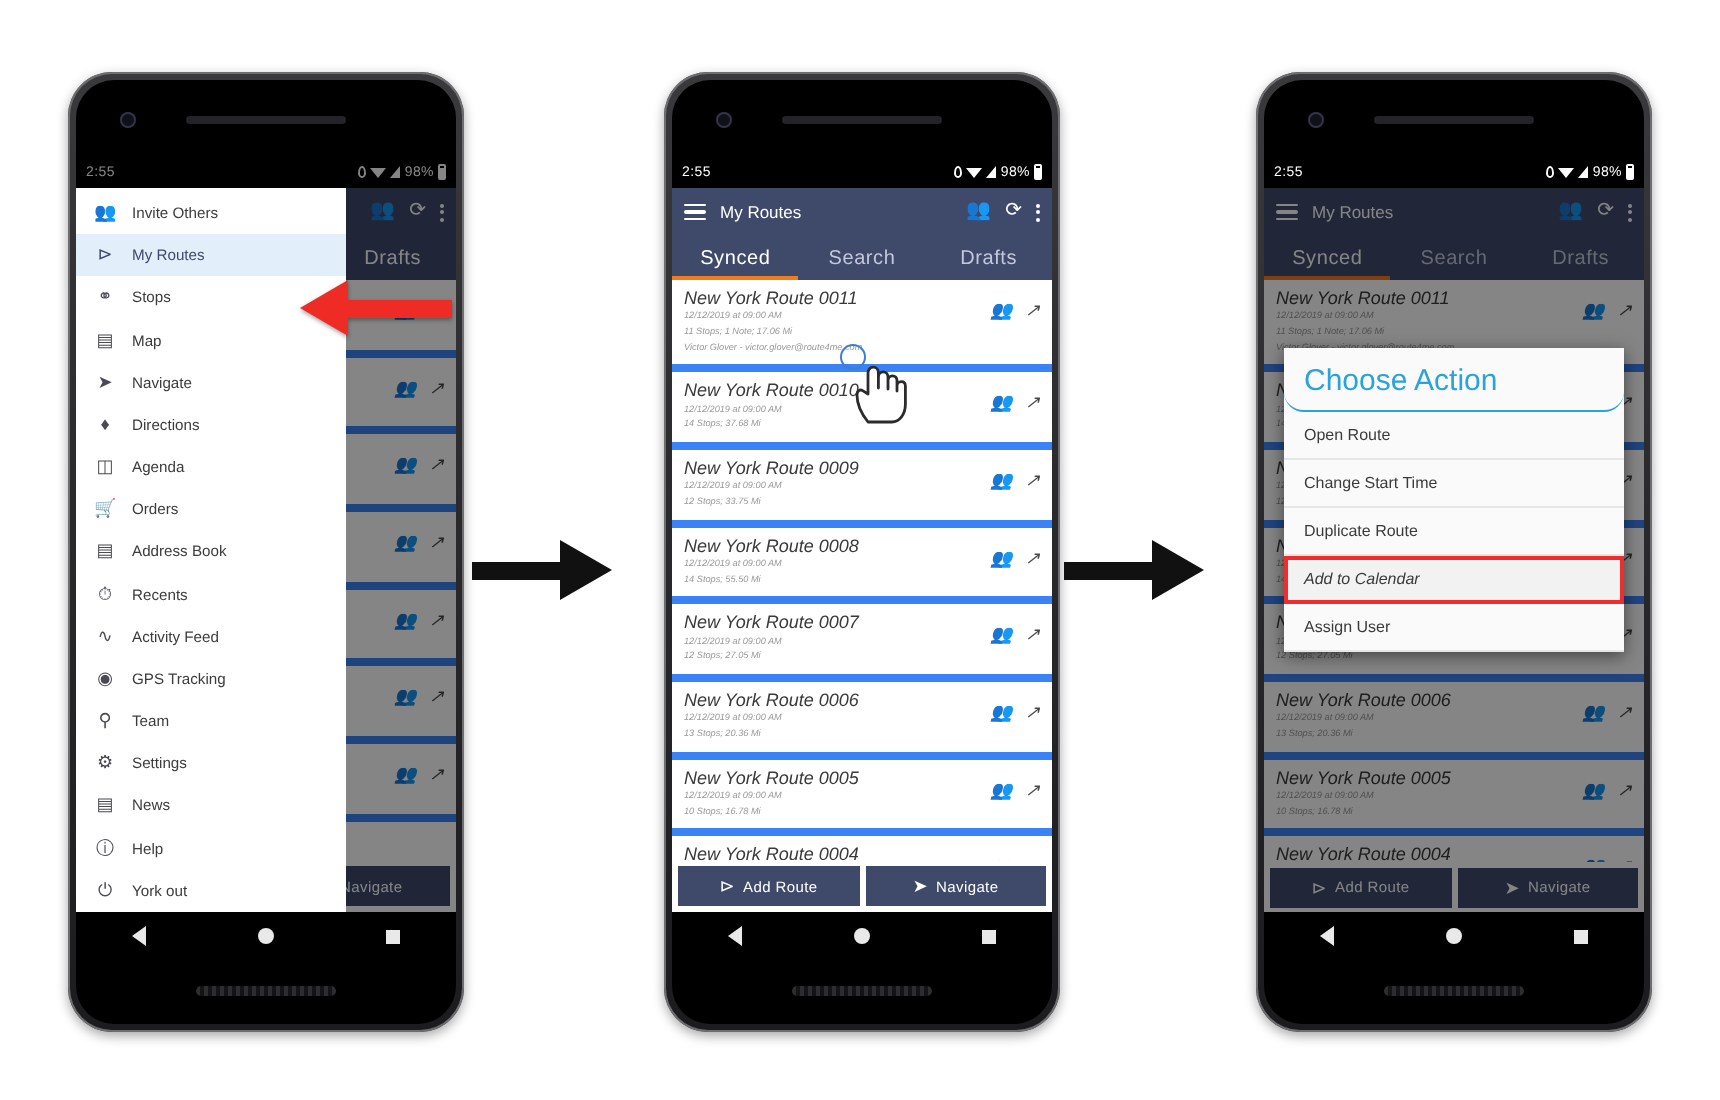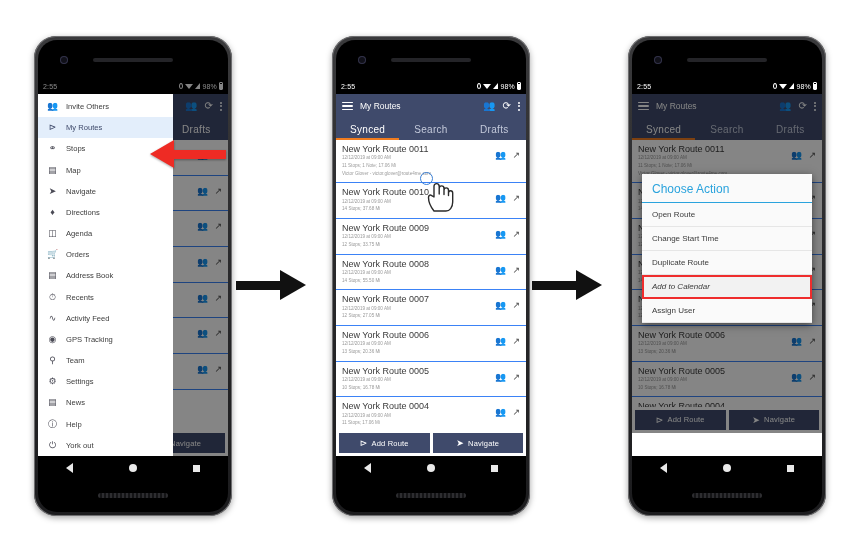--- a/index.html
+++ b/index.html
@@ -101,23 +101,24 @@
   }
   .tab.active { color: #ffffff; }
   .tab-ind {
     position:absolute; bottom:0; left:0; width:33.33%; height:2px; background:#f07c1f;
   }
 
   
   .list { background:#fff; }
   .route-row {
     position: relative;
-    border-bottom: 1px solid #3b82f6;
+    border-bottom: 4px solid #3b82f6;
     padding: 4px 6px 5px 6px;
     min-height: 33px;
+    font-style: italic;
   }
   .route-title { font-size: 9px; color: #3a3a3a; line-height: 1.15; }
   .route-sub { font-size: 4.6px; color: #9a9a9a; line-height: 1.45; margin-top: 1px; }
   .row-actions {
     position: absolute; right: 6px; top: 11px;
     display: flex; gap: 6px; align-items: center;
   }
   .ic-assign, .ic-share { font-size: 9px; color: #4a4a4a; line-height: 1; }
 
   
@@ -156,22 +157,23 @@
     font-size: 7.6px; color:#3c3c3c;
   }
   .dr-item.sel { background:#e3eefb; color:#3f4a6b; }
   .dr-ic { width: 11px; text-align:center; font-size: 9px; color:#4a4a55; line-height:1; }
   .dr-item.sel .dr-ic { color:#3f4a6b; }
   .dialog {
     position:absolute; left: 10px; right: 10px; top: 96px;
     background:#fafafa; box-shadow: 0 2px 8px rgba(0,0,0,.5);
   }
   .dlg-title {
-    color:#2aa3dd; font-size: 12px; padding: 8px 10px 6px 10px;
+    color:#2aa3dd; font-size: 15px; padding: 8px 10px 6px 10px;
     border-bottom: 1.5px solid #2aa3dd;
+    border-radius: 10px;
   }
   .dlg-item {
     font-size: 8px; color:#3b3b3b; padding: 7px 10px;
     border-bottom: 1px solid #e6e6e6;
   }
   .dlg-item.last { border-bottom: none; }
   .dlg-item.hl {
     outline: 2px solid #ef2d2d; outline-offset: -2px;
     background: #f2f2f2; position: relative; z-index: 2; font-style: italic;
   }

